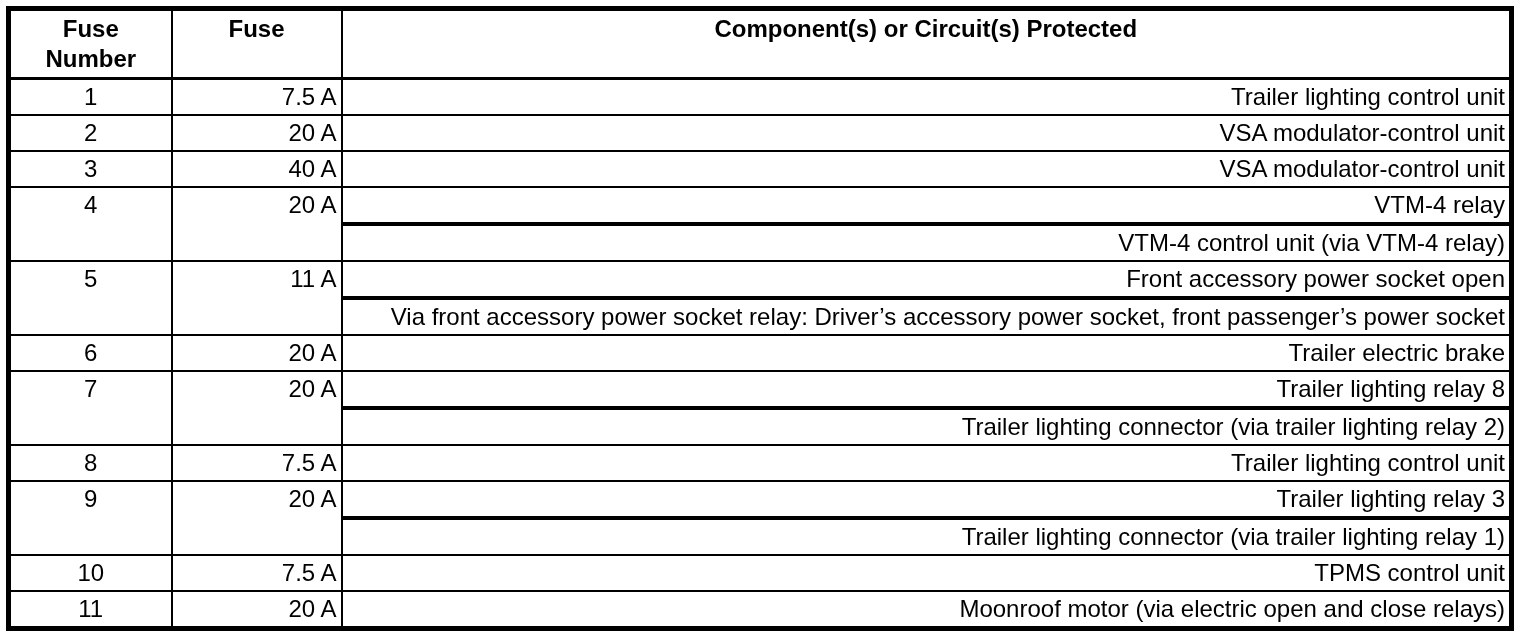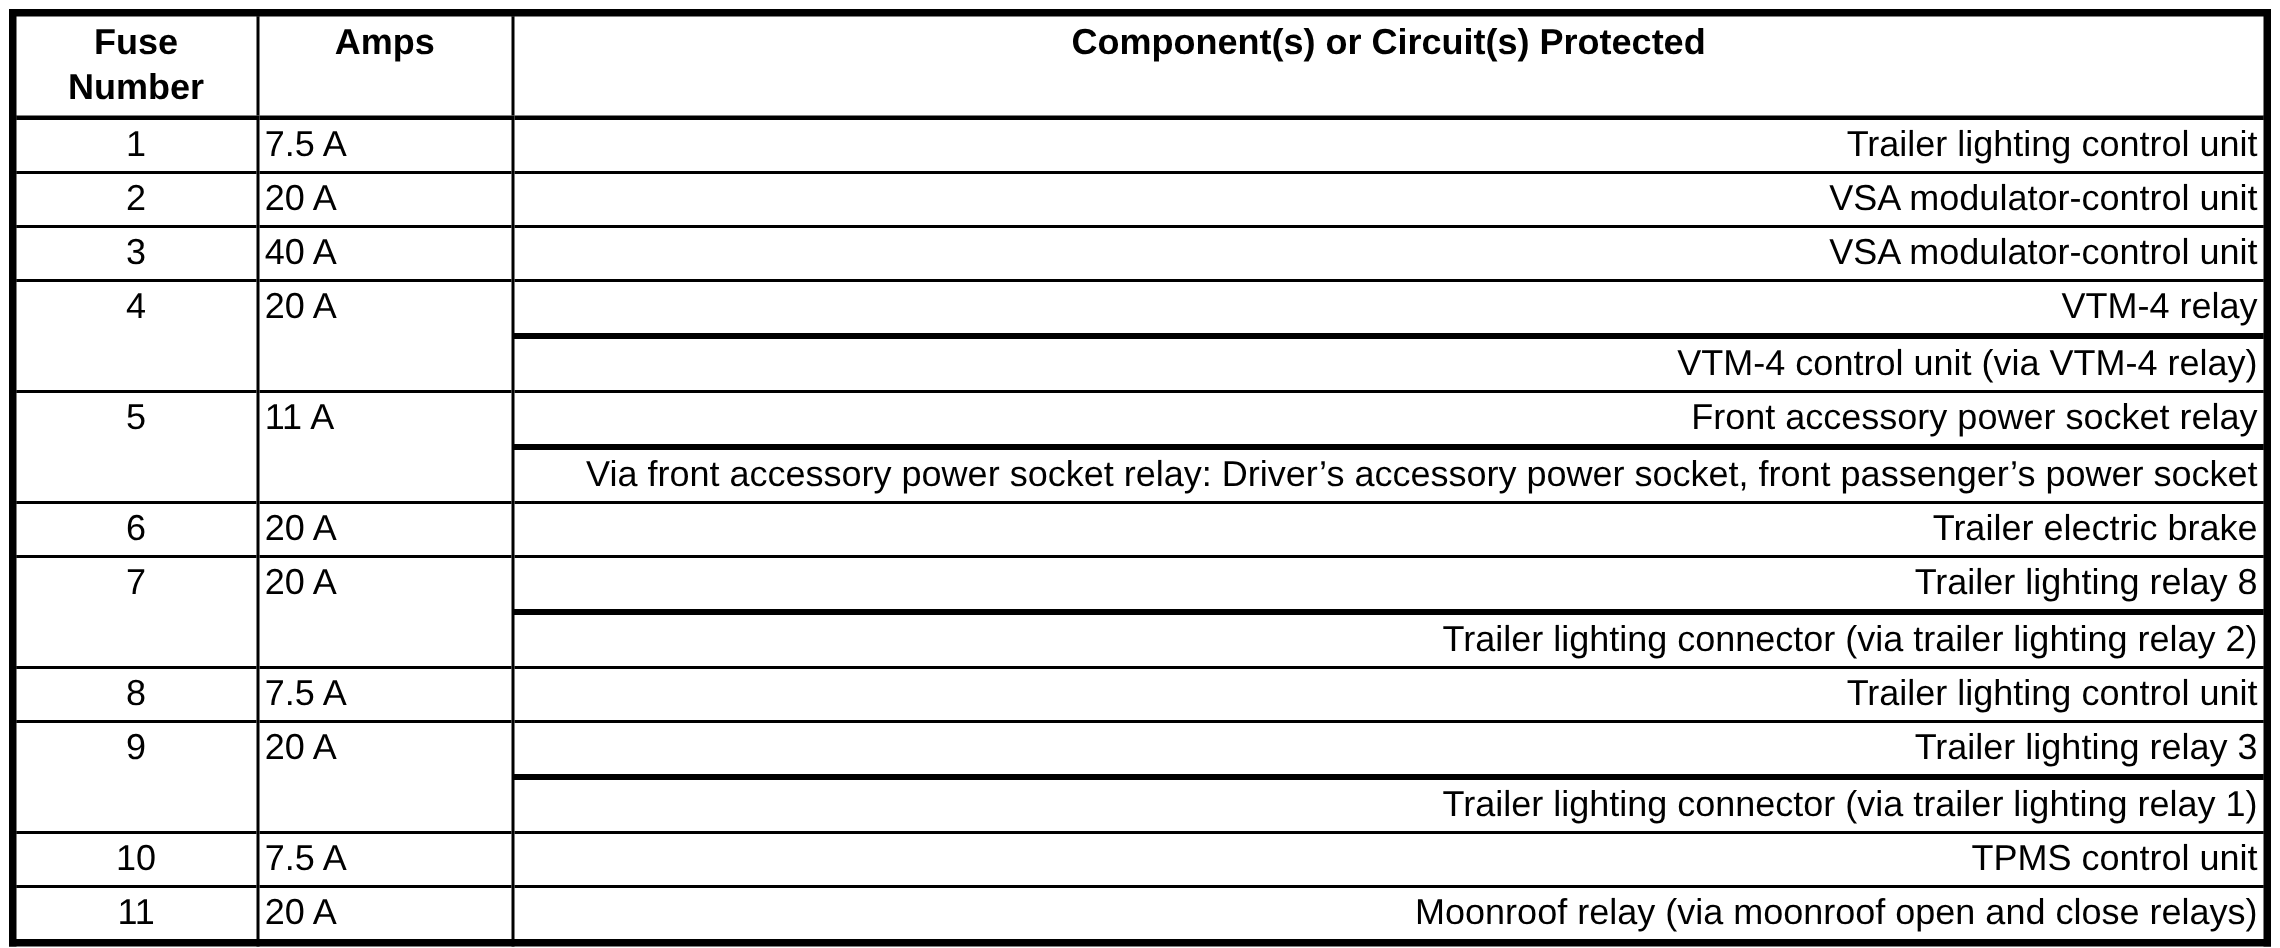--- a/index.html
+++ b/index.html
@@ -42,42 +42,42 @@
   thead th {
     font-weight: bold;
     border-bottom: 3px solid #000000;
     padding-top: 3px;
     padding-bottom: 3px;
   }
   th.col-fuse, th.col-amps { text-align: center; }
   th.col-comp { text-align: center; }
 
   td.col-fuse { text-align: center; }
-  td.col-amps { text-align: left; }
+  td.col-amps { text-align: right; }
   td.col-comp { text-align: right; padding-left: 3px; }
 
   
   tr.group-start td { border-top: 2px solid #000000; }
   
   tr.sub-row td { border-top: 4px solid #000000; }
 </style>
 </head>
 <body>
 
 <div class="page">
   <table class="fuse-table">
     <colgroup>
       <col class="c-fuse">
       <col class="c-amps">
       <col class="c-comp">
     </colgroup>
     <thead>
       <tr>
         <th class="col-fuse">Fuse Number</th>
-        <th class="col-amps">Amps</th>
+        <th class="col-amps">Fuse</th>
         <th class="col-comp">Component(s) or Circuit(s) Protected</th>
       </tr>
     </thead>
     <tbody>
         <tr class="group-start">
           <td class="col-fuse" rowspan="1">1</td>
           <td class="col-amps" rowspan="1">7.5 A</td>
           <td class="col-comp">Trailer lighting control unit</td>
         </tr>
         <tr class="group-start">
@@ -94,21 +94,21 @@
           <td class="col-fuse" rowspan="2">4</td>
           <td class="col-amps" rowspan="2">20 A</td>
           <td class="col-comp">VTM-4 relay</td>
         </tr>
         <tr class="sub-row">
           <td class="col-comp">VTM-4 control unit (via VTM-4 relay)</td>
         </tr>
         <tr class="group-start">
           <td class="col-fuse" rowspan="2">5</td>
           <td class="col-amps" rowspan="2">11 A</td>
-          <td class="col-comp">Front accessory power socket relay</td>
+          <td class="col-comp">Front accessory power socket open</td>
         </tr>
         <tr class="sub-row">
           <td class="col-comp">Via front accessory power socket relay: Driver’s accessory power socket, front passenger’s power socket</td>
         </tr>
         <tr class="group-start">
           <td class="col-fuse" rowspan="1">6</td>
           <td class="col-amps" rowspan="1">20 A</td>
           <td class="col-comp">Trailer electric brake</td>
         </tr>
         <tr class="group-start">
@@ -133,17 +133,17 @@
           <td class="col-comp">Trailer lighting connector (via trailer lighting relay 1)</td>
         </tr>
         <tr class="group-start">
           <td class="col-fuse" rowspan="1">10</td>
           <td class="col-amps" rowspan="1">7.5 A</td>
           <td class="col-comp">TPMS control unit</td>
         </tr>
         <tr class="group-start">
           <td class="col-fuse" rowspan="1">11</td>
           <td class="col-amps" rowspan="1">20 A</td>
-          <td class="col-comp">Moonroof relay (via moonroof open and close relays)</td>
+          <td class="col-comp">Moonroof motor (via electric open and close relays)</td>
         </tr>
       </tbody>
   </table>
 </div>
 
 </body></html>

